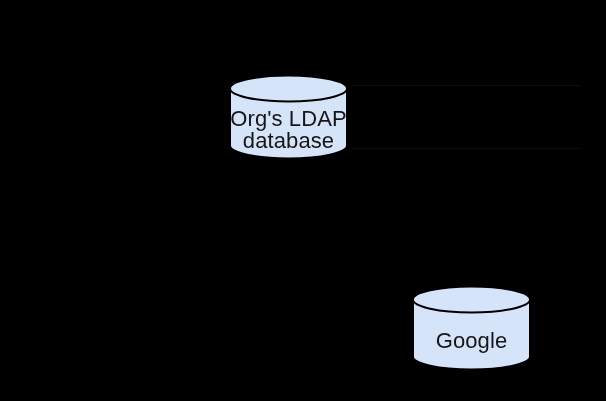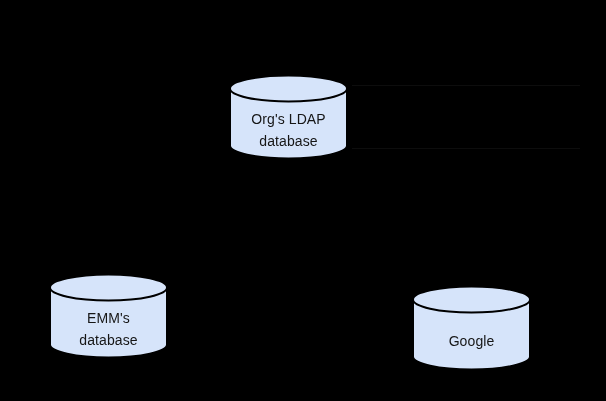--- a/index.html
+++ b/index.html
@@ -38,21 +38,21 @@
     position: absolute;
     left: 0;
     right: 0;
     top: 27px;
     bottom: 2px;
     display: flex;
     flex-direction: column;
     justify-content: center;
     align-items: center;
     text-align: left;
-    font-size: 14px;
+    font-size: 22px;
     line-height: 22px;
     color: #161616;
     letter-spacing: 0.1px;
   }
   .node-ldap   { left: 228px; top: 74px;  }
   .node-emm    { left: 48px;  top: 273px; }
   .node-google { left: 411px; top: 285px; }
   .faint-line {
     position: absolute;
     height: 1px;
@@ -77,34 +77,20 @@
           <ellipse cx="60.5" cy="14.5" rx="58.5" ry="13"></ellipse>
         </g>
       </g>
     </svg>
     <div class="label">
       <div>Org's LDAP</div>
       <div>database</div>
     </div>
   </div>
 
-  <div class="node node-emm">
-    <svg width="121" height="86" viewBox="0 0 121 86">
-      <g fill="#d6e4fa">
-        <g class="cyl-strokes" stroke="#000000">
-          <path d="M 2,14.5 L 2,71.5 A 58.5,13 0 0 0 119,71.5 L 119,14.5 Z"></path>
-          <ellipse cx="60.5" cy="14.5" rx="58.5" ry="13"></ellipse>
-        </g>
-      </g>
-    </svg>
-    <div class="label">
-      <div>EMM's</div>
-      <div>database</div>
-    </div>
-  </div>
 
   <div class="node node-google">
     <svg width="121" height="86" viewBox="0 0 121 86">
       <g fill="#d6e4fa">
         <g class="cyl-strokes" stroke="#000000">
           <path d="M 2,14.5 L 2,71.5 A 58.5,13 0 0 0 119,71.5 L 119,14.5 Z"></path>
           <ellipse cx="60.5" cy="14.5" rx="58.5" ry="13"></ellipse>
         </g>
       </g>
     </svg>

